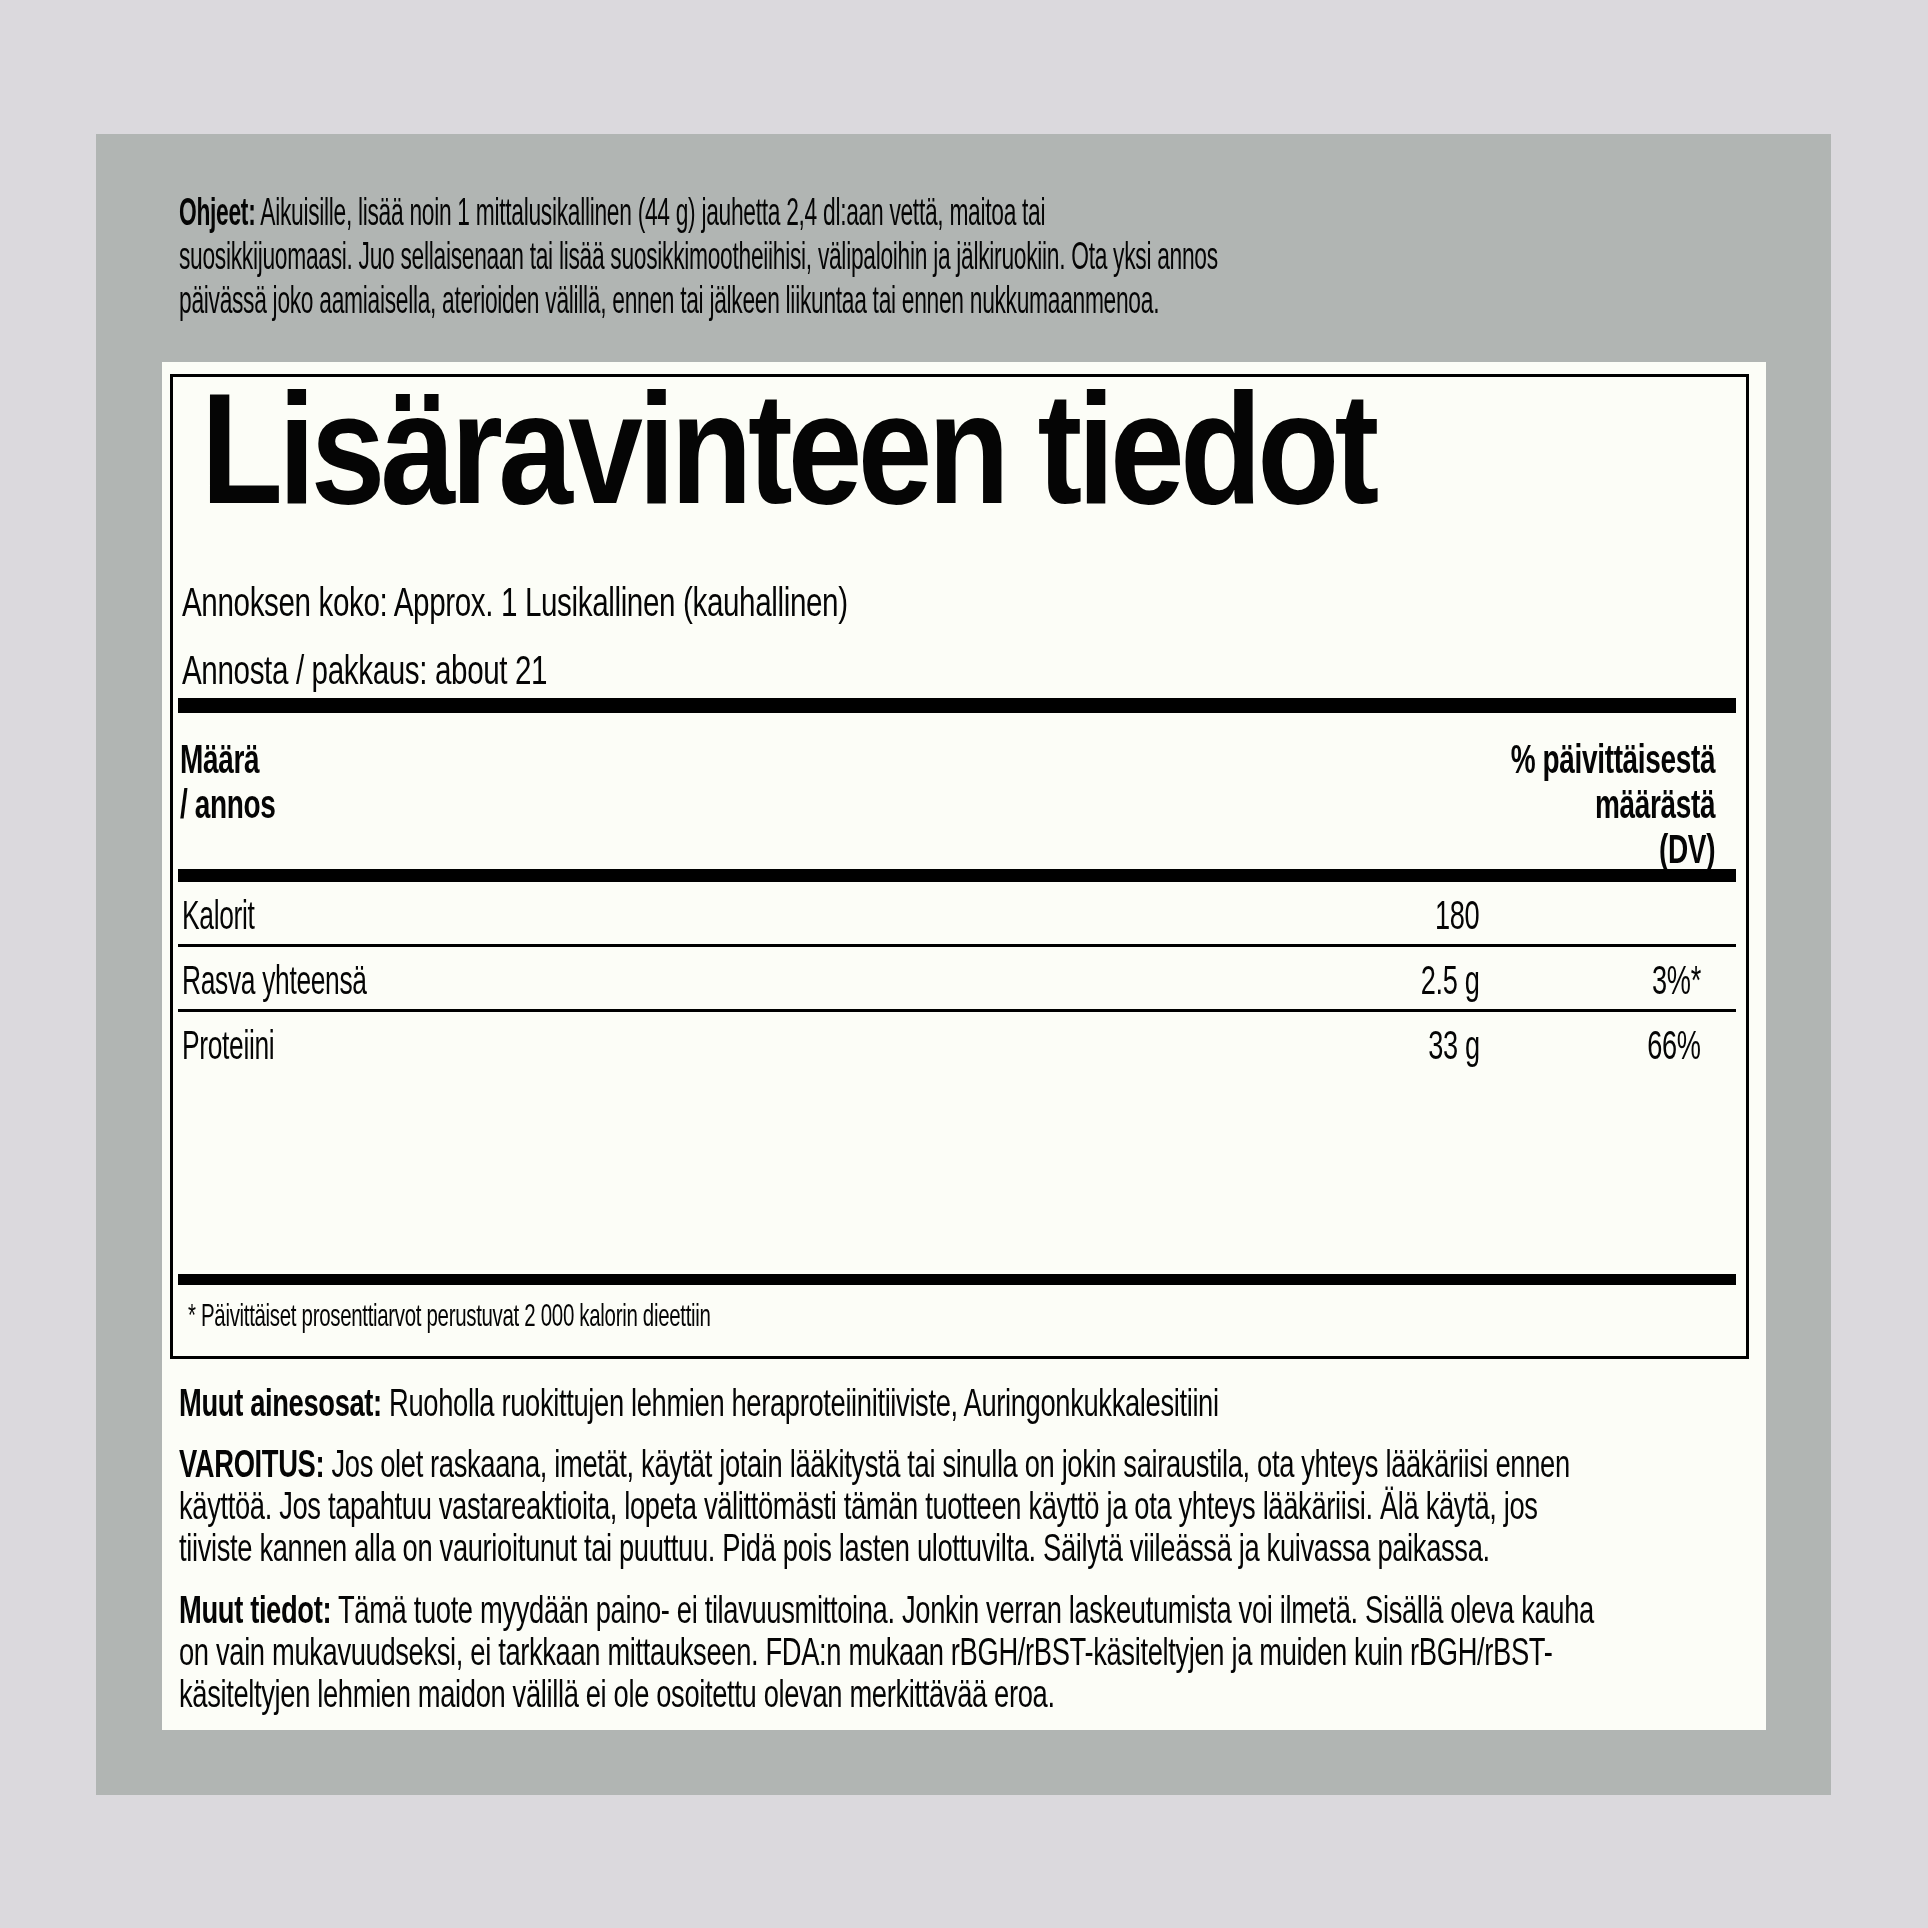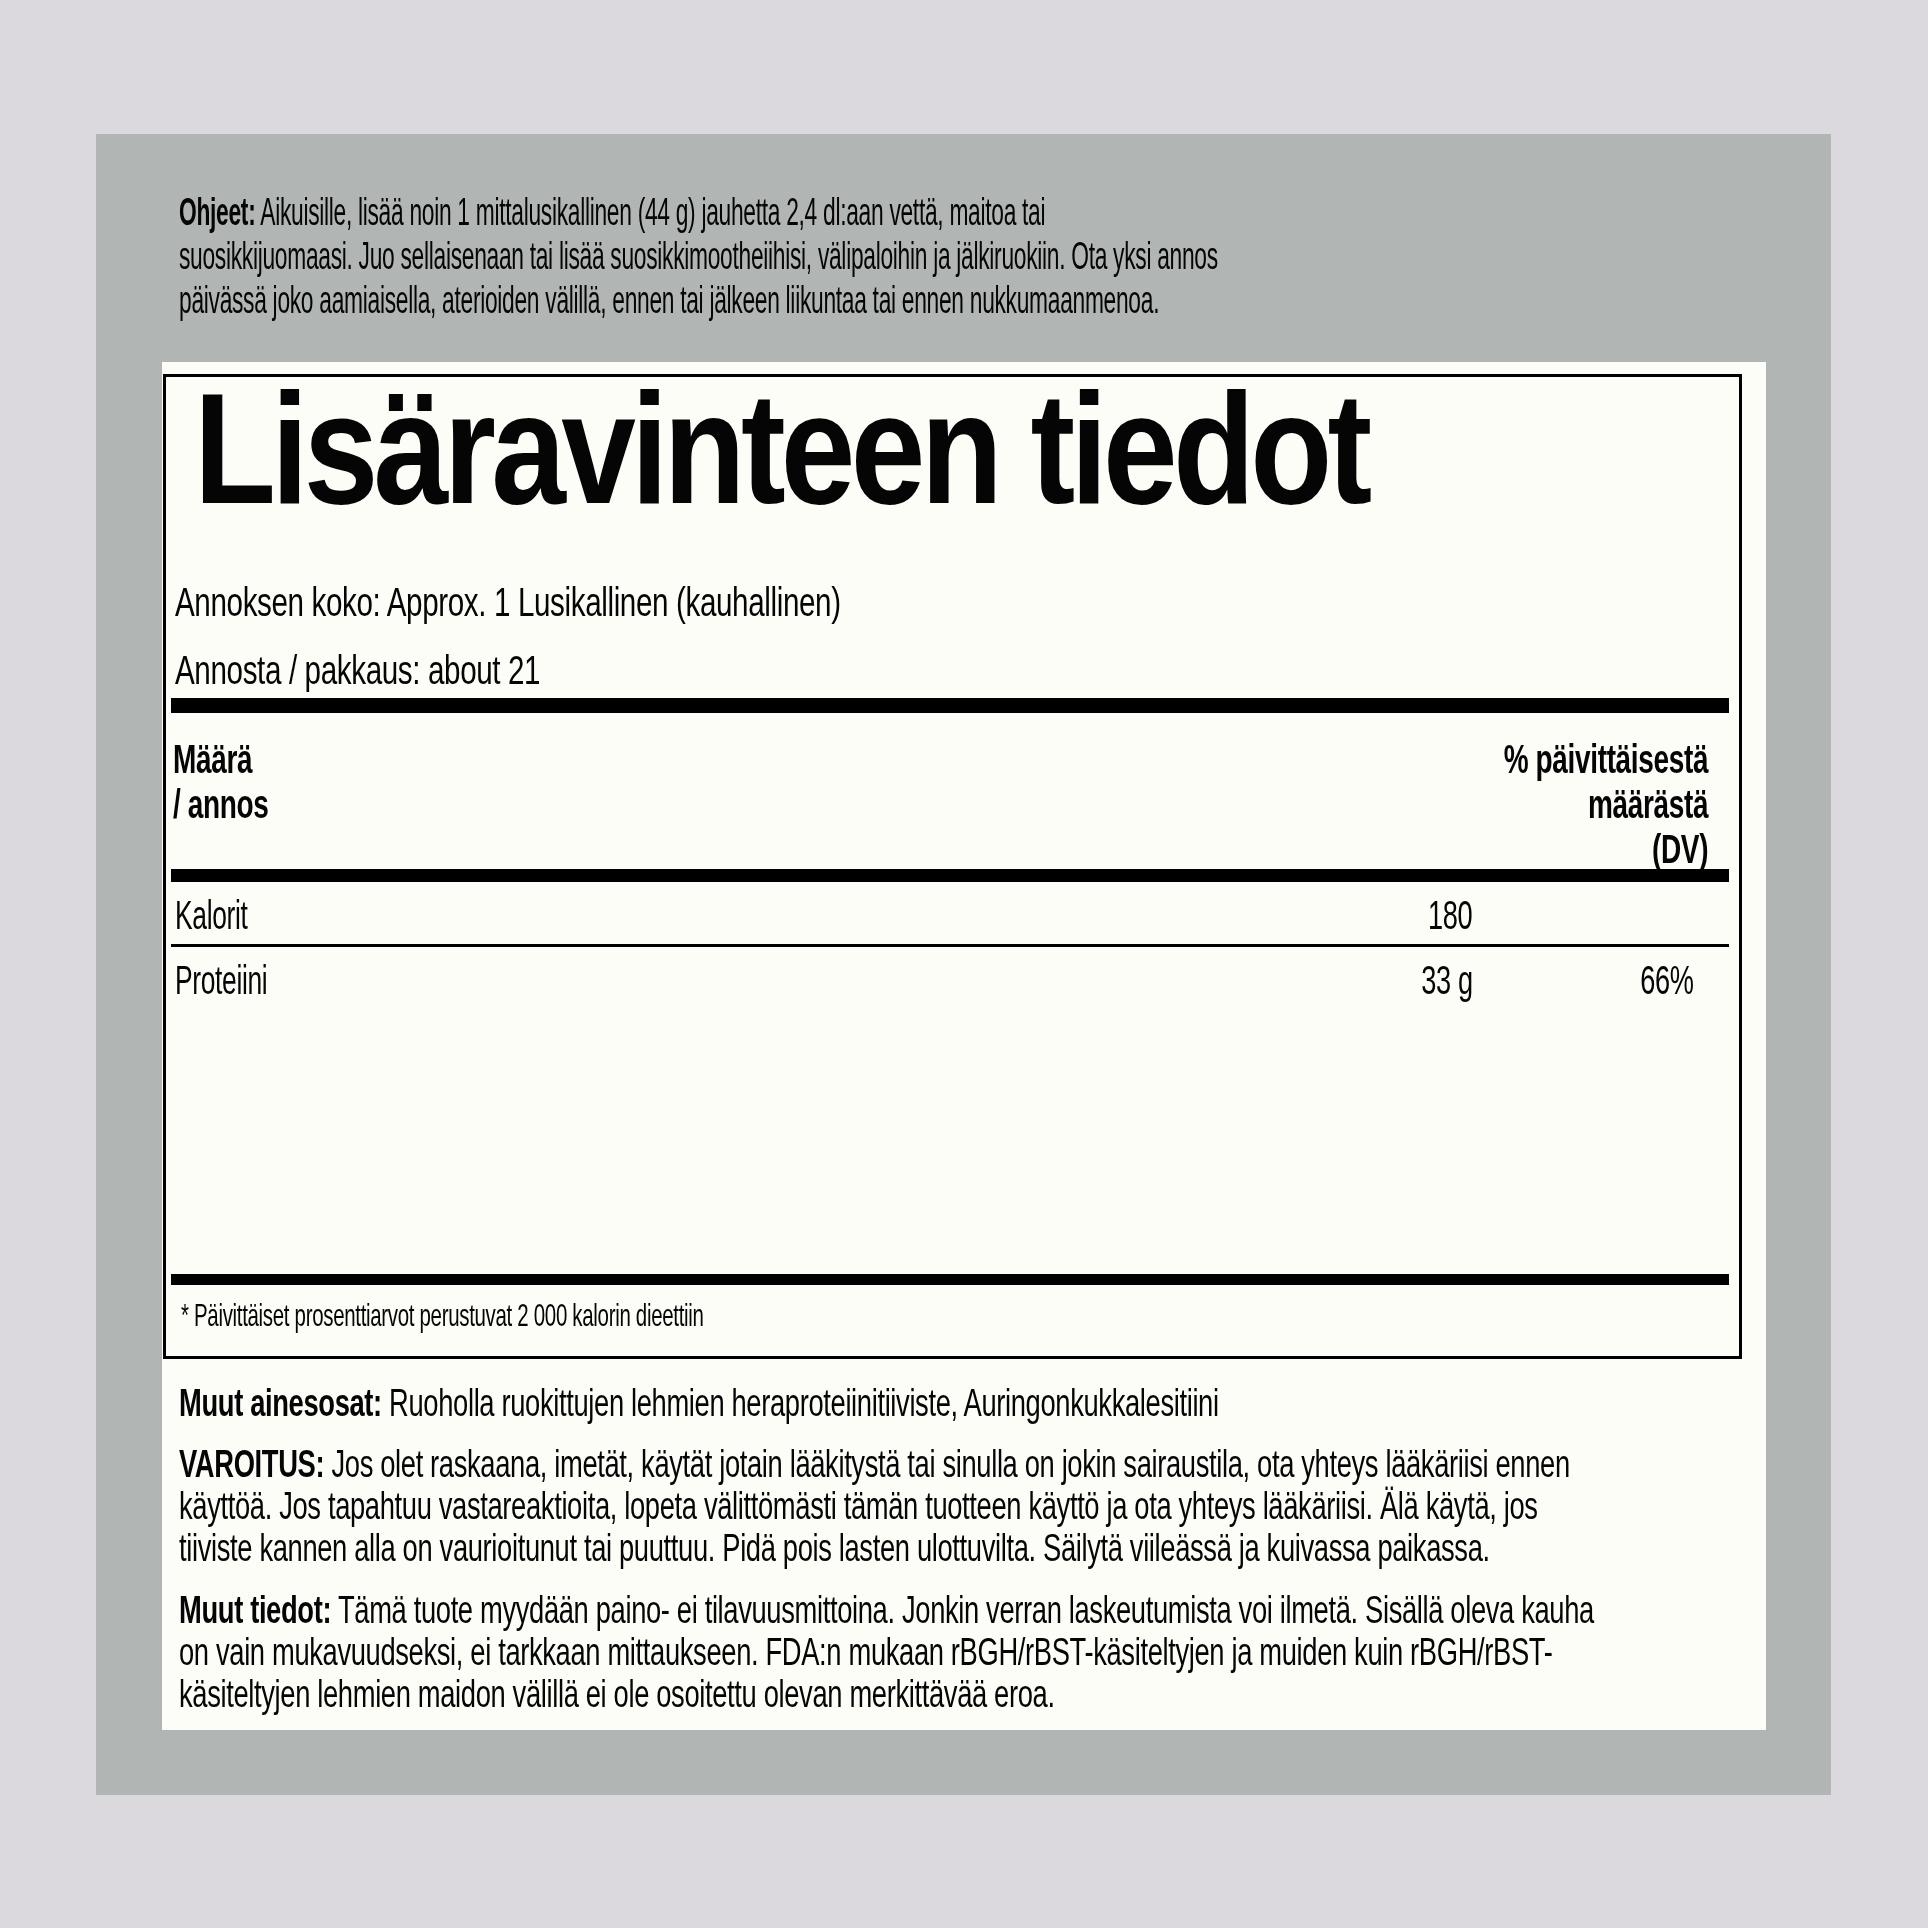--- a/index.html
+++ b/index.html
@@ -1,20 +1,20 @@
 <!DOCTYPE html>
 <html style="font-size:15px"><head>
 <meta charset="utf-8">
 <style>
   html,body{margin:0;padding:0;}
   body{width:1928px;height:1928px;background:#dbd9dd;font-family:"Liberation Sans","DejaVu Sans",sans-serif;color:#050505;}
   .stage{position:relative;width:1928px;height:1928px;overflow:hidden;border-radius:6px;}
   .panel{position:absolute;left:96px;top:134px;width:1735px;height:1661px;background:#b1b5b3;}
   .sheet{position:absolute;left:66px;top:228px;width:1604px;height:1368px;background:#fcfdf7;}
-  .factbox{position:absolute;left:1px;top:12.2px;width:1579px;height:985px;border:3.8px solid #000;box-sizing:border-box;padding-left:8px;}
+  .factbox{position:absolute;left:8px;top:12.2px;width:1579px;height:985px;border:3.8px solid #000;box-sizing:border-box;padding-left:8px;}
   .abs{position:absolute;}
   .pre{white-space:pre-line;}
   .b{font-weight:bold;}
   
   .t-title{font-size:158px;line-height:151px;font-weight:bold;letter-spacing:-5.6px;transform:scaleX(0.85);transform-origin:0 0;white-space:nowrap;}
   .t-ohjeet{font-size:38px;line-height:44px;letter-spacing:-0.5px;transform:scaleX(0.60);transform-origin:0 0;width:2260px;}
   .t-serving{font-size:40px;line-height:44px;letter-spacing:-0.5px;transform:scaleX(0.74);transform-origin:0 0;white-space:nowrap;}
   .t-hdr{font-size:40px;line-height:45px;font-weight:bold;letter-spacing:-0.5px;}
   .hdr-left{transform:scaleX(0.70);transform-origin:0 0;}
   .hdr-right{text-align:right;transform:scaleX(0.70);transform-origin:100% 0;}
@@ -58,20 +58,25 @@
 (DV)</div>
 
         <div class="bar" style="top:492px;height:13px;"></div>
 
         <div class="rows">
           <div class="nrow">
             <span class="cell lbl t-row">Kalorit</span>
             <span class="cell amt t-row">180</span>
             <span class="cell dv t-row"></span>
           </div>
+          <div class="nrow">
+            <span class="cell lbl t-row">Rasva yhteensä</span>
+            <span class="cell amt t-row">2.5 g</span>
+            <span class="cell dv t-row">3%*</span>
+          </div>
           <div class="nrow last">
             <span class="cell lbl t-row">Proteiini</span>
             <span class="cell amt t-row">33 g</span>
             <span class="cell dv t-row">66%</span>
           </div>
         </div>
 
         <div class="bar" style="top:897px;height:11.3px;"></div>
 
         <div class="abs t-foot" style="left:15px;top:919px;">* Päivittäiset prosenttiarvot perustuvat 2 000 kalorin dieettiin</div>

